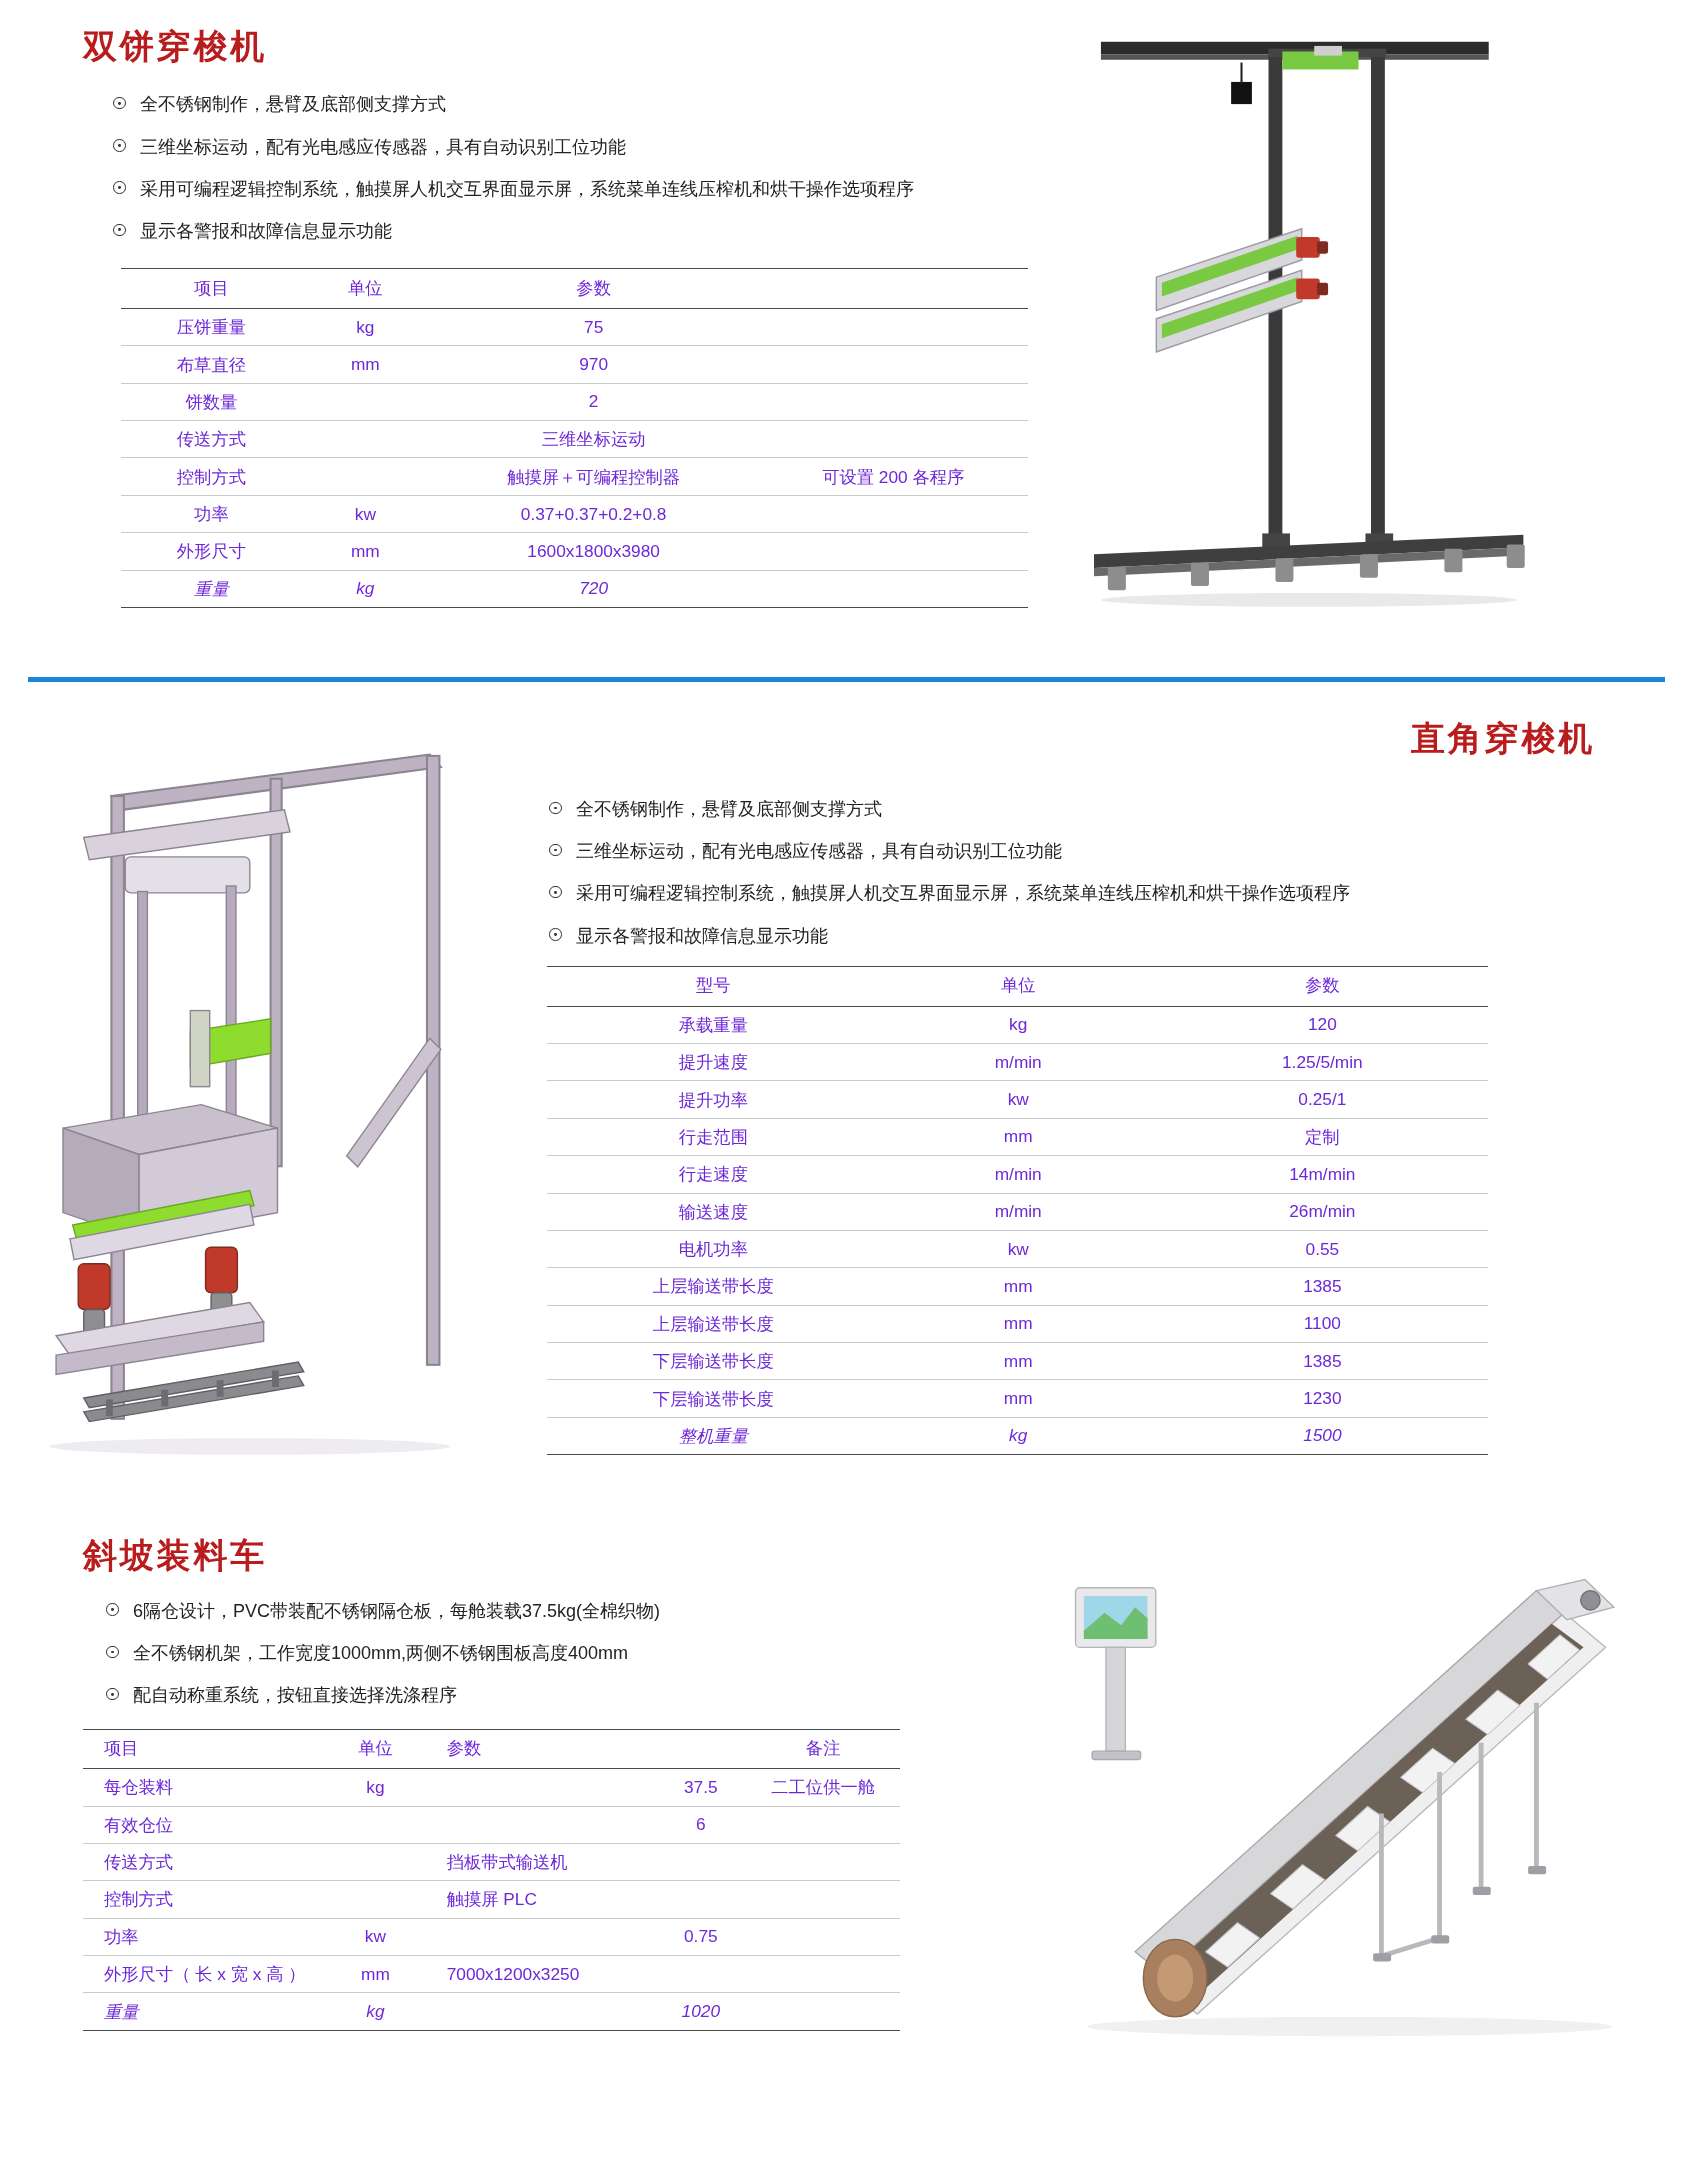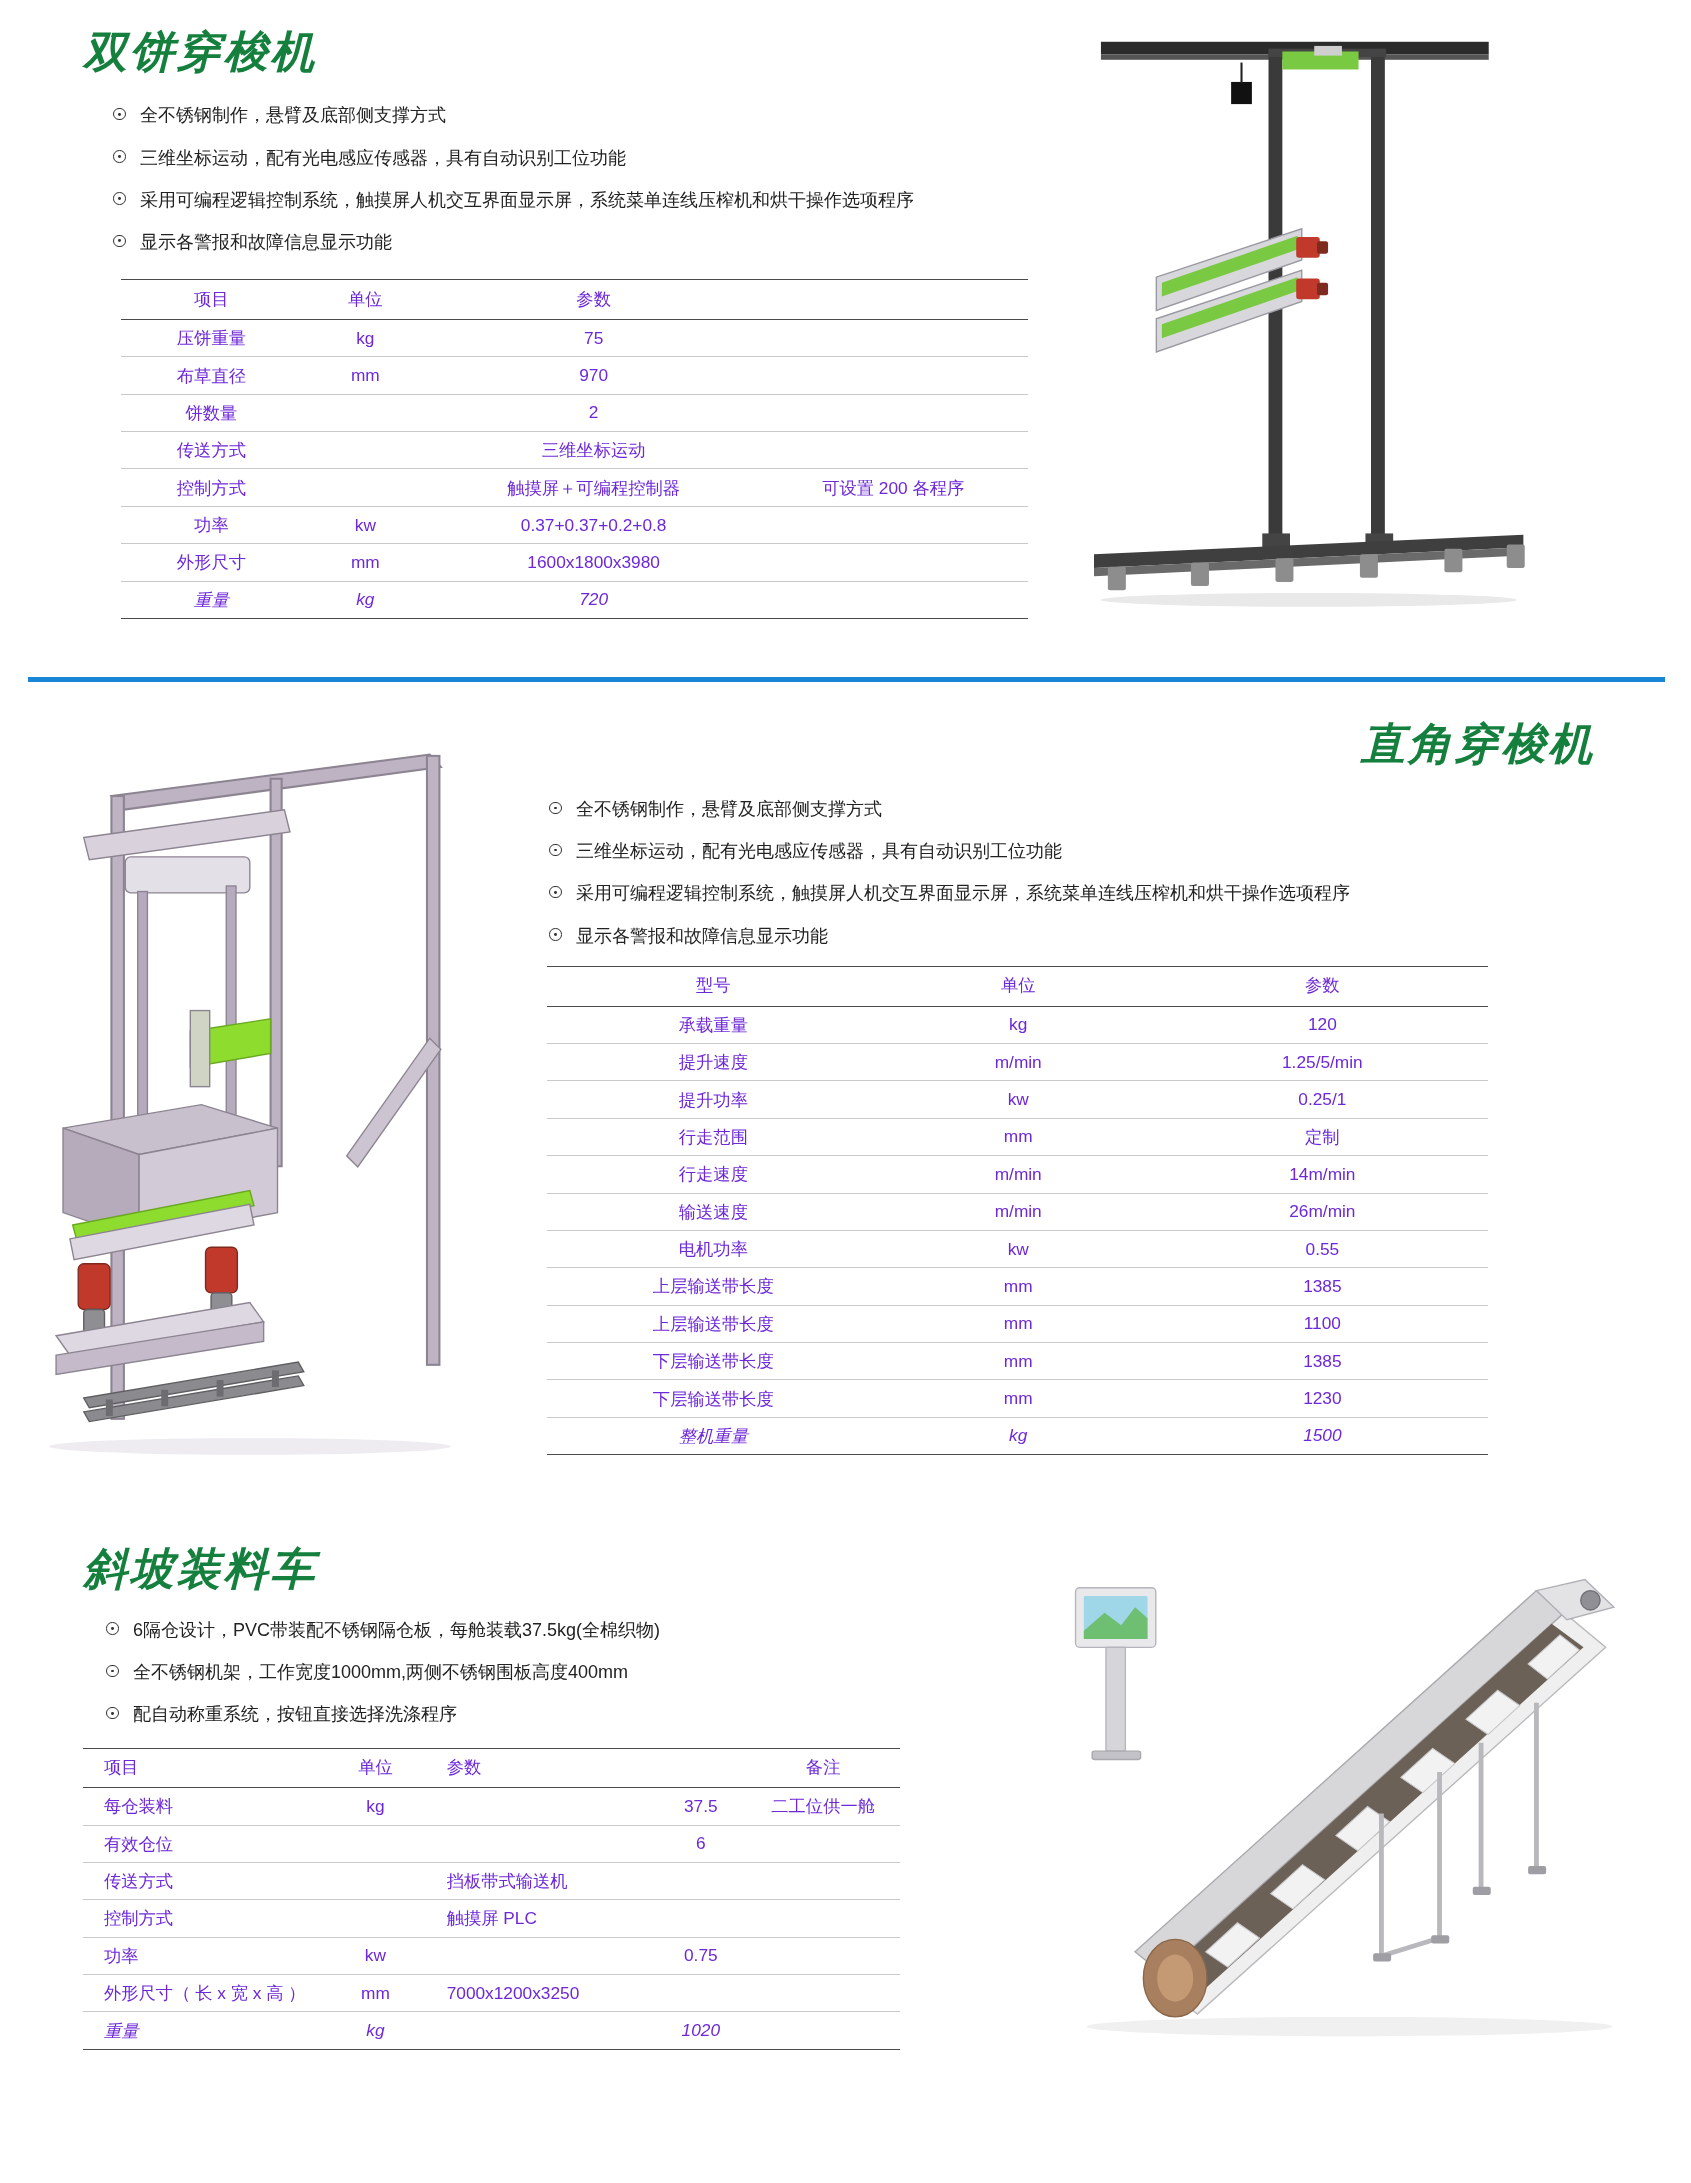--- a/index.html
+++ b/index.html
@@ -31,27 +31,26 @@
   .divider {
     height: 4.8px;
     background: #1a86d8;
     margin: 0 28px;
     width: calc(100% - 55px);
   }
 
   
   .title {
     font-family: "DejaVu Sans", sans-serif;
-    color: #15803d;
+    color: #b91c1c;
     font-weight: bold;
-    font-size: 44px;
+    font-size: 34px;
     letter-spacing: 2.8px;
     line-height: 1.1;
     margin: 0;
-    font-style: italic;
   }
 
   
   .bullets {
     list-style: none;
     margin: 0;
     padding: 0;
   }
   .bullets li {
     display: flex;
@@ -173,21 +172,21 @@
   
   #section-ramp-loader {
     height: 581px;
   }
   #section-ramp-loader .text-col {
     position: absolute;
     left: 83px;
     top: 28px;
     width: 831px;
   }
-  #section-ramp-loader .title { margin-bottom: 23.5px; margin-top: 8px; }
+  #section-ramp-loader .title { margin-bottom: 23.5px; }
   #section-ramp-loader .bullets { margin-left: 21px; margin-bottom: 19.4px; }
   #section-ramp-loader table.spec { width: 817px; margin-left: 0px; }
   #sec3-img {
     position: absolute;
     left: 1052px;
     top: 55px;
     width: 609px;
     height: 485px;
   }
 

